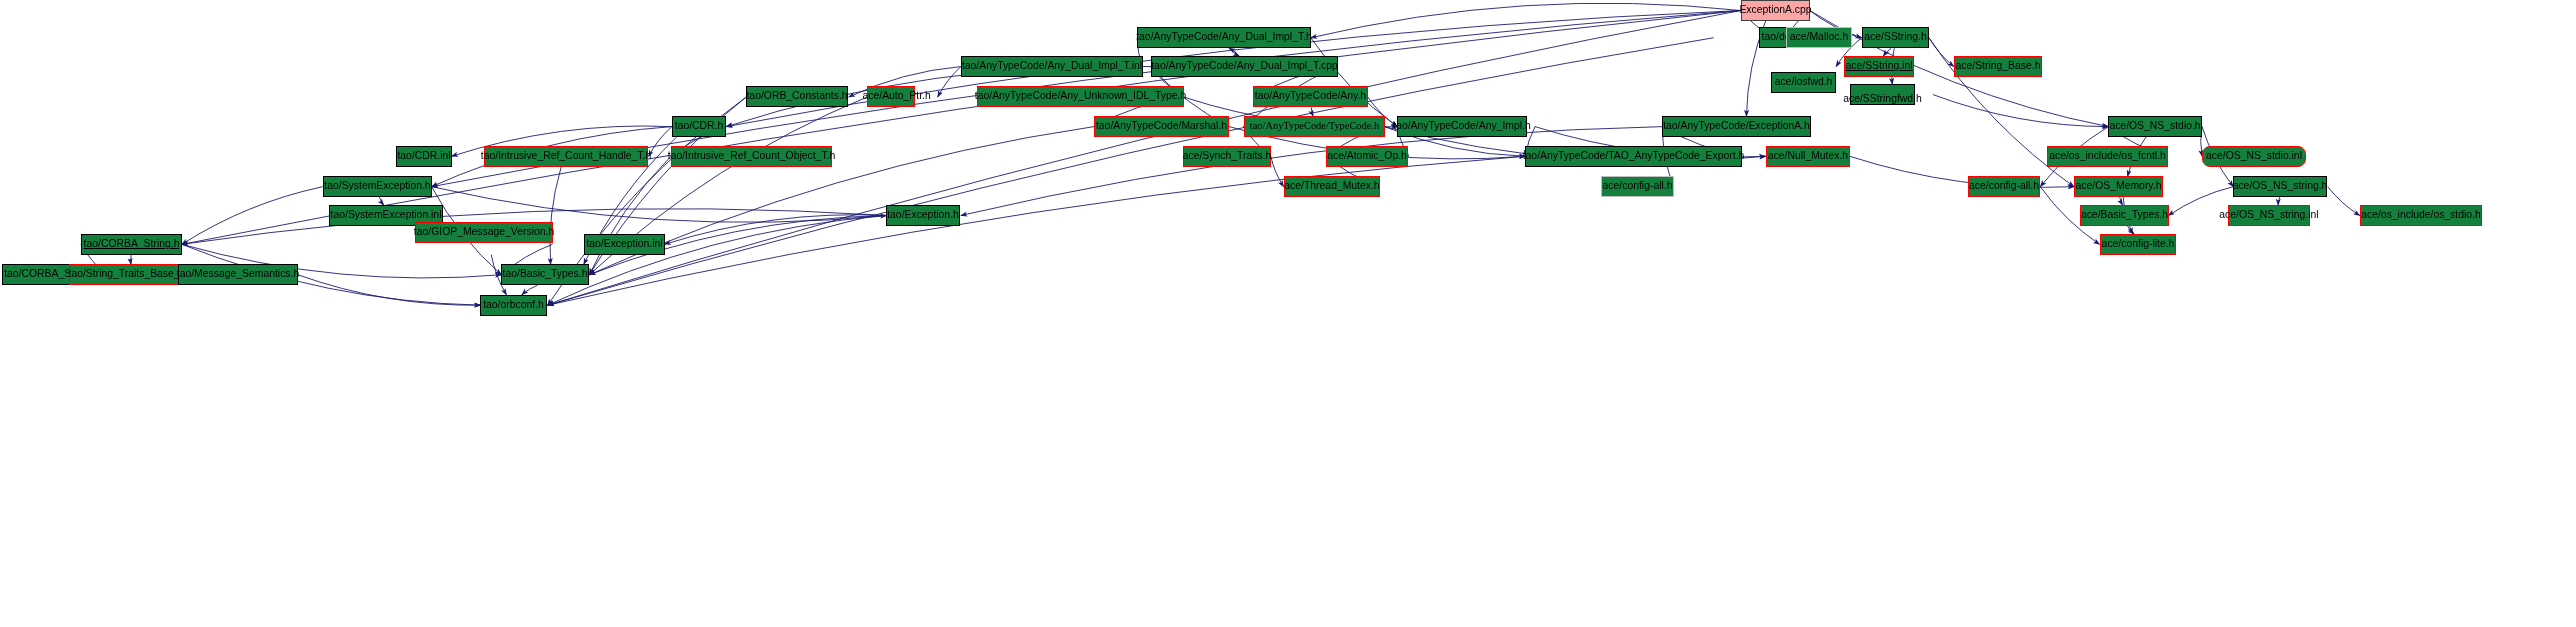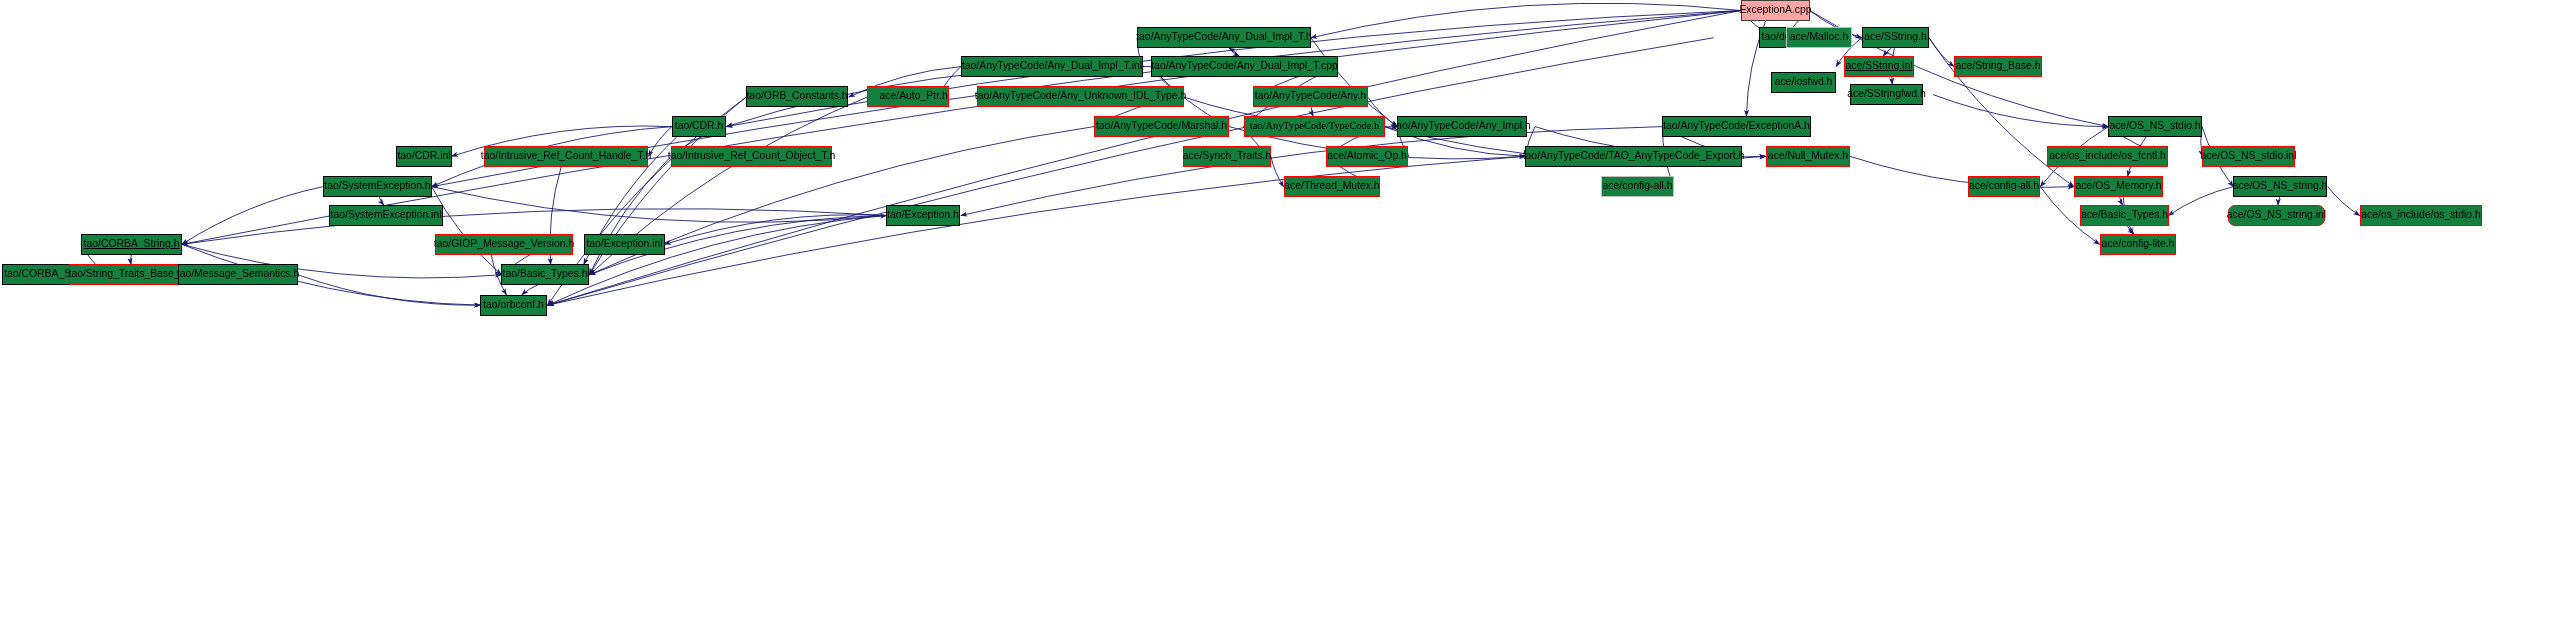--- a/index.html
+++ b/index.html
@@ -157,27 +157,27 @@
       </div>
       <div class="node red" style="left: 1954px; top: 56px; width: 88px;">
         <span>ace/String_Base.h</span>
       </div>
       <div class="node" style="left: 961px; top: 56px; width: 182px;">
         <span>tao/AnyTypeCode/Any_Dual_Impl_T.inl</span>
       </div>
       <div class="node" style="left: 1151px; top: 56px; width: 187px;">
         <span>tao/AnyTypeCode/Any_Dual_Impl_T.cpp</span>
       </div>
-      <div class="node" style="left: 1850px; top: 84px; width: 73px;">
+      <div class="node" style="left: 1850px; top: 84px; width: 65px; align-items: flex-end;">
         <span>ace/SStringfwd.h</span>
       </div>
       <div class="node" style="left: 746px; top: 86px; width: 102px;">
         <span>tao/ORB_Constants.h</span>
       </div>
-      <div class="node red" style="left: 867px; top: 86px; width: 82px; padding-left: 16px;">
+      <div class="node red" style="left: 867px; top: 86px; width: 48px; padding-left: 16px;">
         <span>ace/Auto_Ptr.h</span>
       </div>
       <div class="node red" style="left: 977px; top: 86px; width: 207px;">
         <span>tao/AnyTypeCode/Any_Unknown_IDL_Type.h</span>
       </div>
       <div class="node red" style="left: 1253px; top: 86px; width: 115px;">
         <span>tao/AnyTypeCode/Any.h</span>
       </div>
       <div class="node" style="left: 672px; top: 116px; width: 54px;">
         <span>tao/CDR.h</span>
@@ -214,21 +214,21 @@
       </div>
       <div class="node" style="left: 1525px; top: 146px; width: 217px;">
         <span>tao/AnyTypeCode/TAO_AnyTypeCode_Export.h</span>
       </div>
       <div class="node red" style="left: 1766px; top: 146px; width: 84px;">
         <span>ace/Null_Mutex.h</span>
       </div>
       <div class="node red" style="left: 2047px; top: 146px; width: 121px;">
         <span>ace/os_include/os_fcntl.h</span>
       </div>
-      <div class="node red" style="left: 2202px; top: 146px; width: 93px;">
+      <div class="node red" style="left: 2202px; top: 146px; width: 104px; border-radius: 8px;">
         <span>ace/OS_NS_stdio.inl</span>
       </div>
       <div class="node" style="left: 323px; top: 176px; width: 109px;">
         <span>tao/SystemException.h</span>
       </div>
       <div class="node red" style="left: 1284px; top: 176px; width: 96px;">
         <span>ace/Thread_Mutex.h</span>
       </div>
       <div class="node grey" style="left: 1601px; top: 176px; width: 73px;">
         <span>ace/config-all.h</span>
@@ -244,30 +244,30 @@
       </div>
       <div class="node" style="left: 329px; top: 205px; width: 114px;">
         <span>tao/SystemException.inl</span>
       </div>
       <div class="node" style="left: 886px; top: 205px; width: 74px;">
         <span>tao/Exception.h</span>
       </div>
       <div class="node red" style="left: 2080px; top: 205px; width: 89px;">
         <span>ace/Basic_Types.h</span>
       </div>
-      <div class="node red" style="left: 2228px; top: 205px; width: 97px; border-radius: 7px;">
+      <div class="node red" style="left: 2228px; top: 205px; width: 82px;">
         <span>ace/OS_NS_string.inl</span>
       </div>
       <div class="node red" style="left: 2360px; top: 205px; width: 122px;">
         <span>ace/os_include/os_stdio.h</span>
       </div>
       <div class="node" style="left: 81px; top: 234px; width: 101px; text-decoration: underline;">
         <span>tao/CORBA_String.h</span>
       </div>
-      <div class="node red" style="left: 415px; top: 234px; width: 138px; margin-left: 20px;">
+      <div class="node red" style="left: 415px; top: 222px; width: 138px;">
         <span>tao/GIOP_Message_Version.h</span>
       </div>
       <div class="node" style="left: 584px; top: 234px; width: 81px;">
         <span>tao/Exception.inl</span>
       </div>
       <div class="node red" style="left: 2100px; top: 234px; width: 76px;">
         <span>ace/config-lite.h</span>
       </div>
       <div class="node" style="left: 2.4px; top: 264px; width: 104px;">
         <span>tao/CORBA_String.inl</span>

